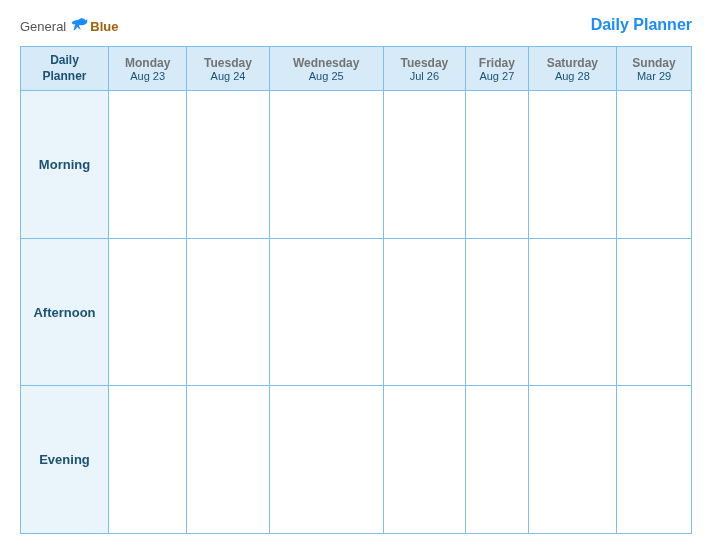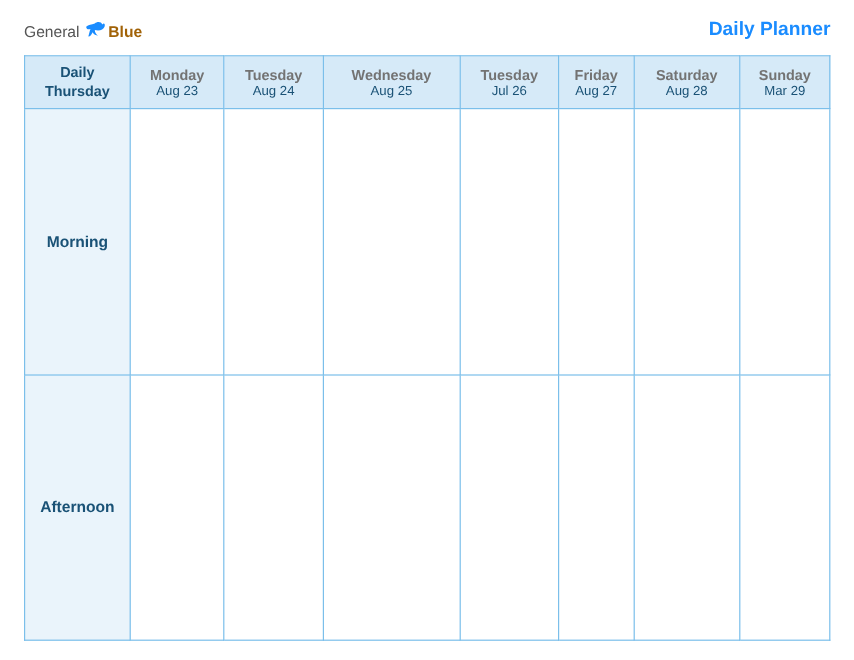--- a/index.html
+++ b/index.html
@@ -152,21 +152,21 @@
     <div class="title-area">
       <div class="title-main">Daily Planner</div>
     </div>
   </div>
 
   <table class="calendar-table">
     <thead>
       <tr class="header-row">
         <th class="daily-planner-header first-col">
           <span>Daily</span><br>
-          <span>Thursday</span>
+          <span>Planner</span>
         </th>
         <th>
           <span class="day-name">Monday</span>
           <span class="day-date">Aug 23</span>
         </th>
         <th>
           <span class="day-name">Tuesday</span>
           <span class="day-date">Aug 24</span>
         </th>
         <th>
@@ -205,15 +205,25 @@
       <tr class="time-row">
         <td class="first-col">Afternoon</td>
         <td></td>
         <td></td>
         <td></td>
         <td></td>
         <td></td>
         <td></td>
         <td></td>
       </tr>
+      <tr class="time-row">
+        <td class="first-col">Evening</td>
+        <td></td>
+        <td></td>
+        <td></td>
+        <td></td>
+        <td></td>
+        <td></td>
+        <td></td>
+      </tr>
     </tbody>
   </table>
 </div>
 
 </body></html>

